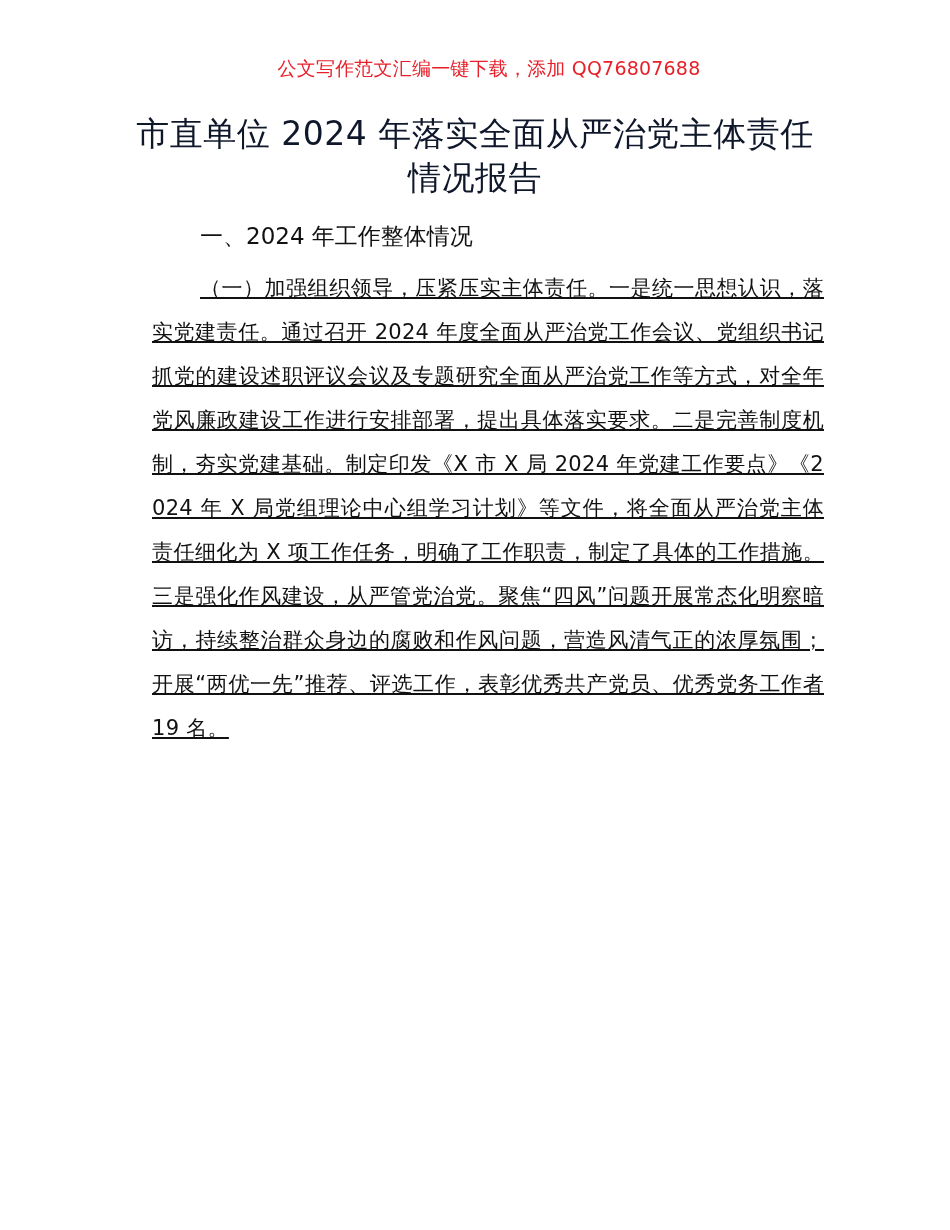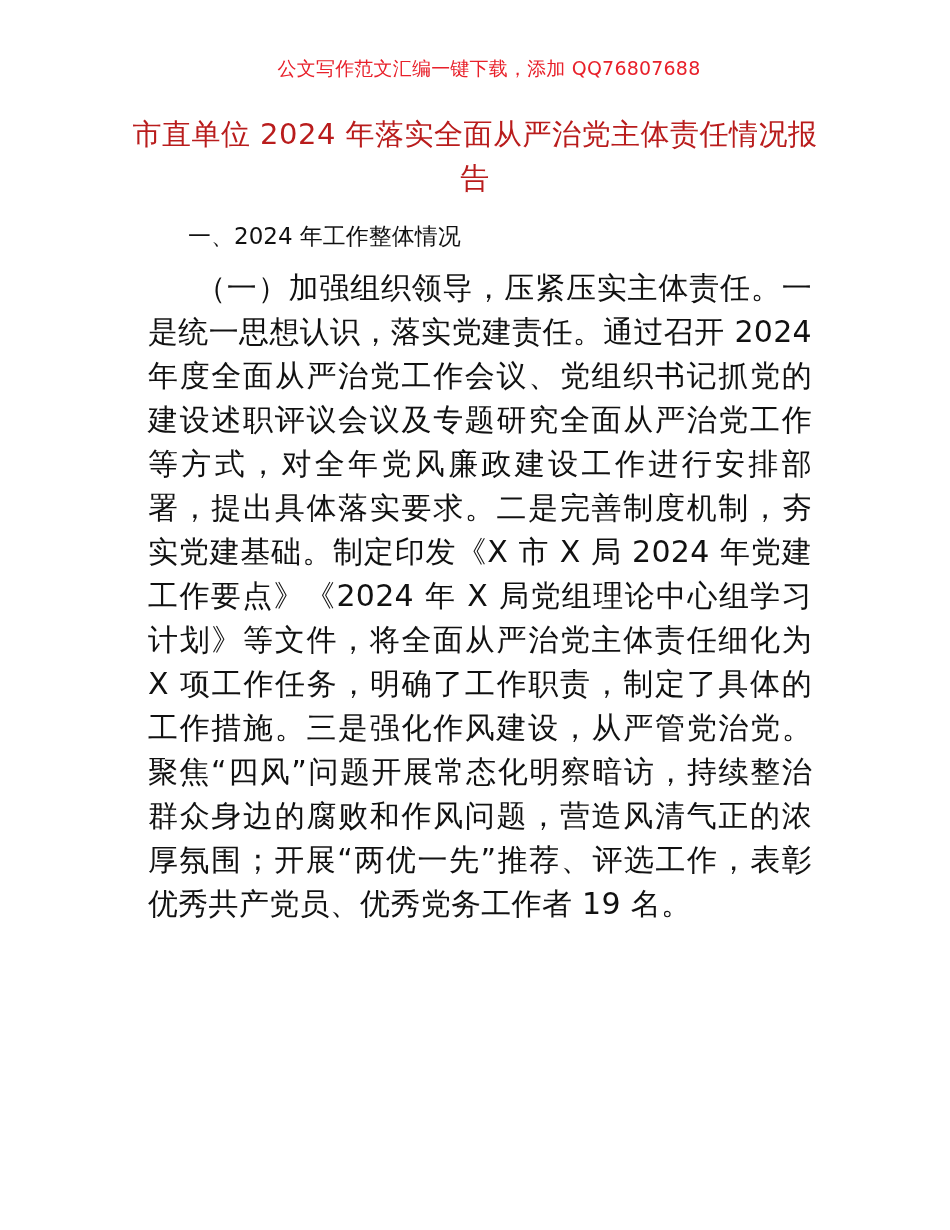--- a/index.html
+++ b/index.html
@@ -1,25 +1,25 @@
 <!DOCTYPE html>
 <html><head>
 <meta charset="utf-8">
 <style>
   html, body { margin: 0; padding: 0; background: #ffffff; }
   body { width: 950px; height: 1230px; position: relative; overflow: hidden;
          font-family: "DejaVu Sans", "Liberation Sans", sans-serif; color: #111; }
   .banner { position: absolute; top: 56px; left: 14px; width: 950px; text-align: center;
             font-size: 19px; color: #e8202a; letter-spacing: 0.2px; }
   .title { position: absolute; top: 112px; left: 130px; width: 690px; text-align: center;
-           font-size: 29px; line-height: 44px; color: #b91c1c; letter-spacing: 0.5px; }
-  .doc-body { position: absolute; top: 214px; left: 140px; width: 672px; }
+           font-size: 33px; line-height: 44px; color: #0f172a; letter-spacing: 0.5px; }
+  .doc-body { position: absolute; top: 214px; left: 152px; width: 672px; }
   .heading { font-size: 23px; line-height: 44px; margin-left: 48px; height: 44px; margin-bottom: 8px; }
-  .para { font-size: 30px; line-height: 44px; text-indent: 48px; text-align: justify;
-          margin: 0 0 8px 8px; letter-spacing: 0.3px; word-break: break-all; }
+  .para { font-size: 21px; line-height: 44px; text-indent: 48px; text-align: justify;
+          margin: 0 0 8px 0; letter-spacing: 0.3px; word-break: break-all; text-decoration: underline; }
 </style>
 </head>
 <body>
 
 <div class="banner">公文写作范文汇编一键下载，添加 QQ76807688</div>
 
 <div class="title">市直单位 2024 年落实全面从严治党主体责任情况报告</div>
 
 <div class="doc-body">
   <div class="heading">一、2024 年工作整体情况</div>

